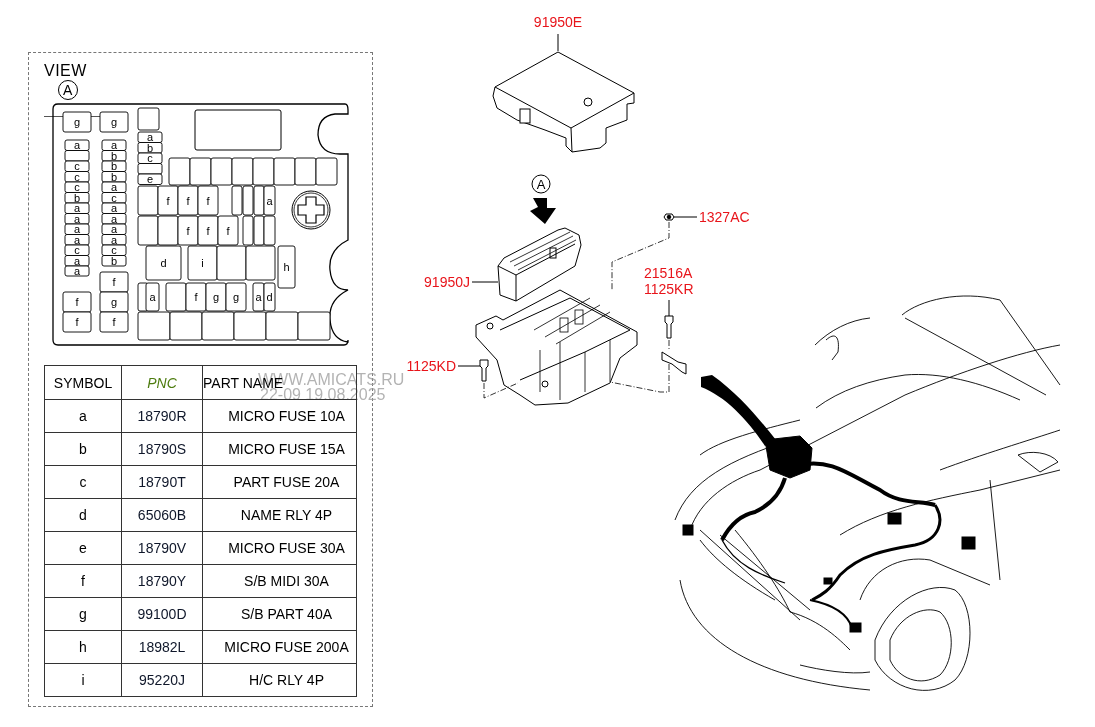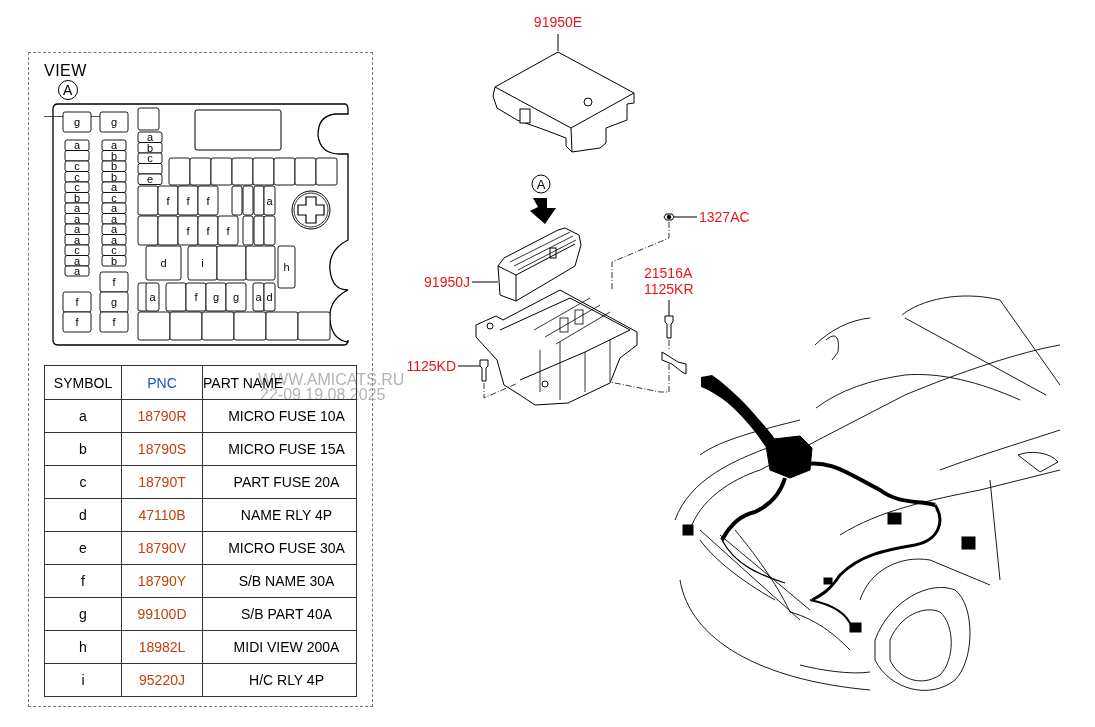--- a/index.html
+++ b/index.html
@@ -14,23 +14,23 @@
                       border-radius: 50%; text-align: center; line-height: 18px; font-size: 14px;
                       margin-left: 14px; }
   svg { position: absolute; left: 0; top: 0; }
   .fb-text { font-family: "Liberation Sans", sans-serif; font-size: 11px; fill: #000; }
   table.legend { position: absolute; left: 44px; top: 365px; width: 313px;
                  border-collapse: collapse; font-size: 14px; }
   table.legend td, table.legend th { border: 1px solid #333; height: 32px; font-weight: normal;
                  padding: 0; }
   table.legend th { height: 33px; }
   .c-sym { width: 76px; text-align: center; }
-  .c-pnc { width: 80px; text-align: center; color: #c2410c; }
+  .c-pnc { width: 80px; text-align: center; color: #0f172a; }
   .c-name { text-align: center; padding-left: 14px !important; }
-  th.c-pnc { color: #1d4ed8; }
+  th.c-pnc { color: #4d7c0f; font-style: italic; }
   th.c-name { text-align: left; padding-left: 0 !important; }
   .watermark { position: absolute; font-size: 16px; color: #9a9a9a; opacity: 0.75;
                line-height: 15px; white-space: nowrap; }
 </style>
 </head>
 <body>
 
 <div class="frame"></div>
 
 <div class="view-title">
@@ -210,42 +210,42 @@
       <td class="c-pnc">18790S</td>
       <td class="c-name">MICRO FUSE 15A</td>
     </tr>
     <tr>
       <td class="c-sym">c</td>
       <td class="c-pnc">18790T</td>
       <td class="c-name">PART FUSE 20A</td>
     </tr>
     <tr>
       <td class="c-sym">d</td>
-      <td class="c-pnc">47110B</td>
+      <td class="c-pnc">65060B</td>
       <td class="c-name">NAME RLY 4P</td>
     </tr>
     <tr>
       <td class="c-sym">e</td>
       <td class="c-pnc">18790V</td>
       <td class="c-name">MICRO FUSE 30A</td>
     </tr>
     <tr>
       <td class="c-sym">f</td>
       <td class="c-pnc">18790Y</td>
-      <td class="c-name">S/B NAME 30A</td>
+      <td class="c-name">S/B MIDI 30A</td>
     </tr>
     <tr>
       <td class="c-sym">g</td>
       <td class="c-pnc">99100D</td>
       <td class="c-name">S/B PART 40A</td>
     </tr>
     <tr>
       <td class="c-sym">h</td>
       <td class="c-pnc">18982L</td>
-      <td class="c-name">MIDI VIEW 200A</td>
+      <td class="c-name">MICRO FUSE 200A</td>
     </tr>
     <tr>
       <td class="c-sym">i</td>
       <td class="c-pnc">95220J</td>
       <td class="c-name">H/C RLY 4P</td>
     </tr>
   </tbody>
 </table>
 
 <svg width="1095" height="727">

